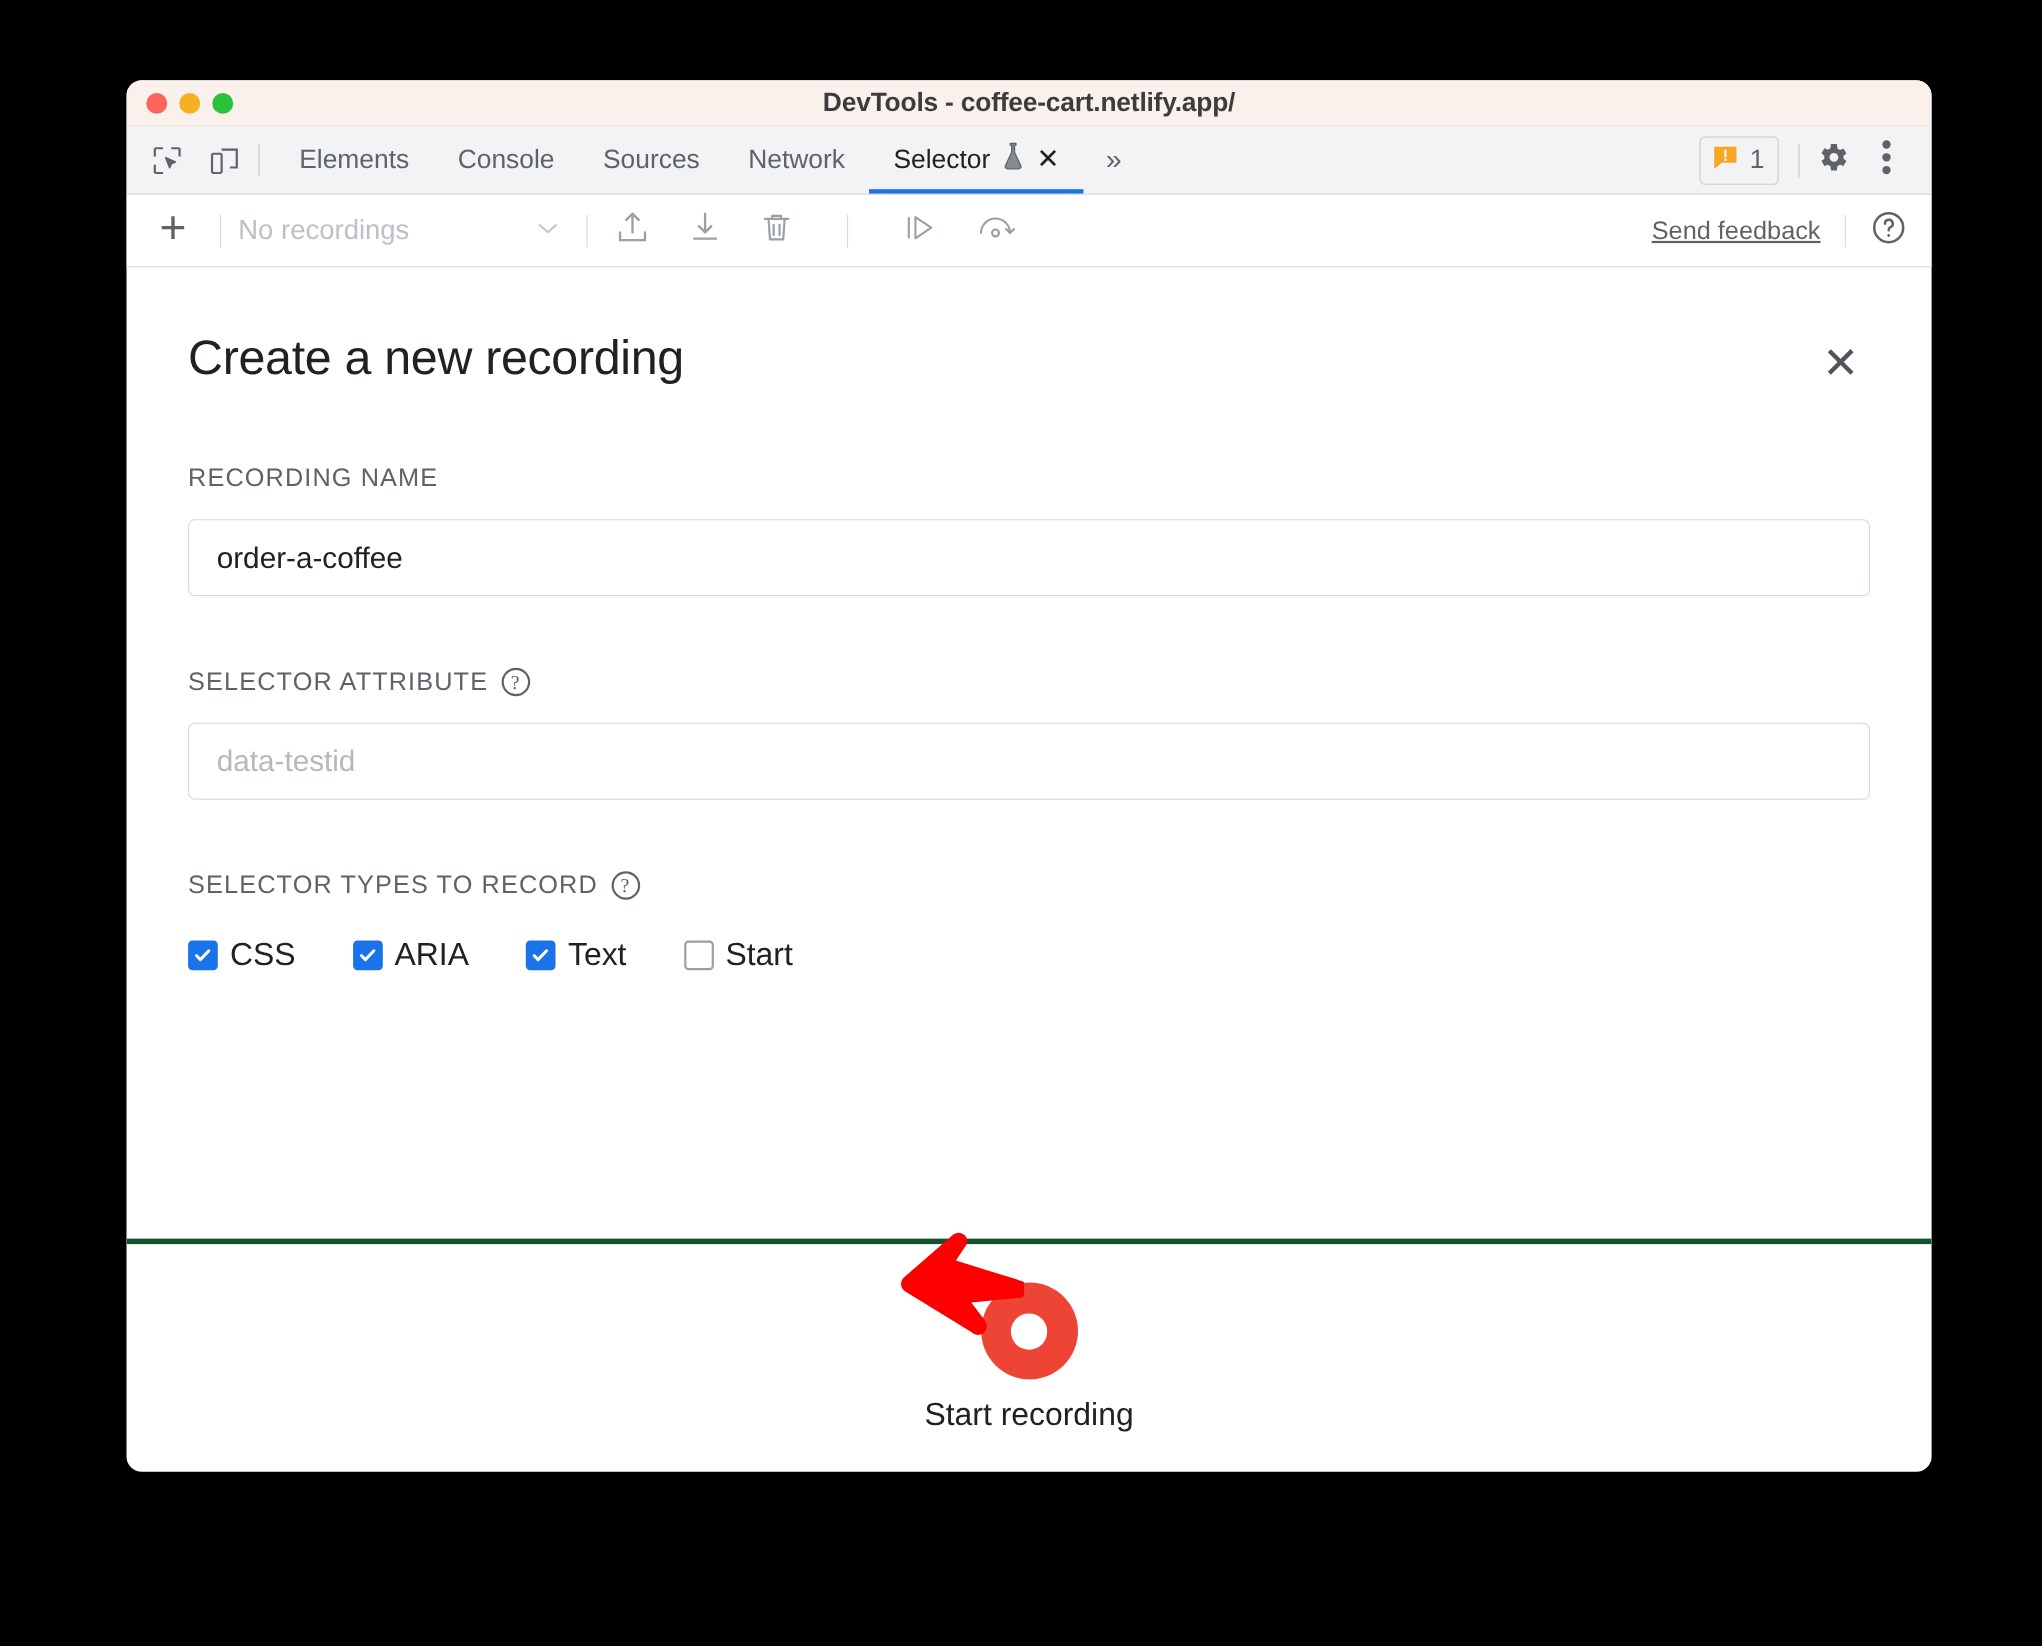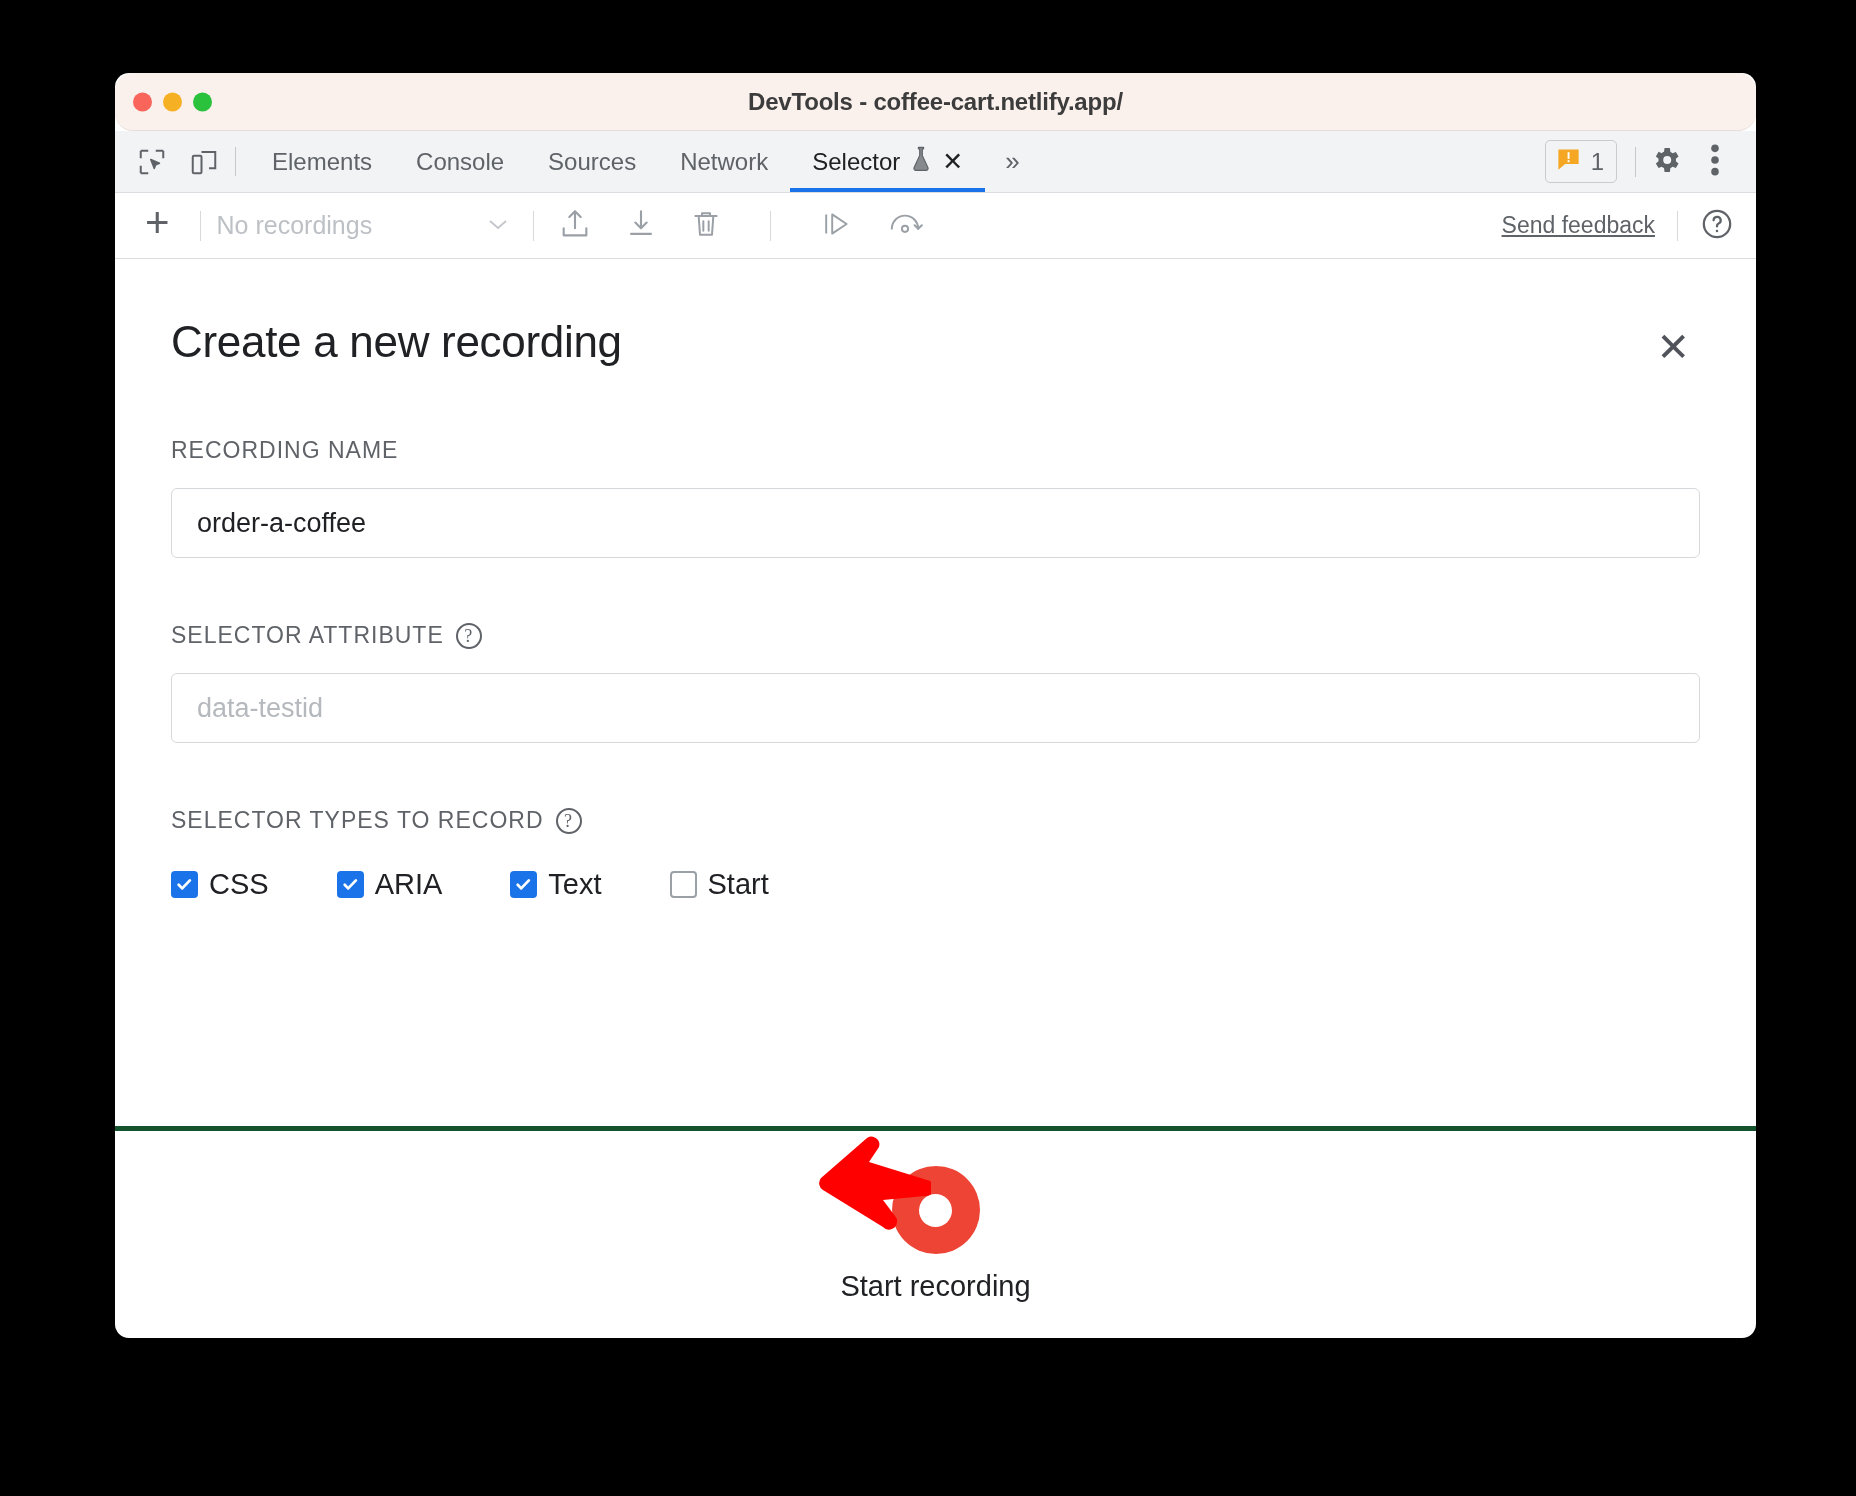--- a/index.html
+++ b/index.html
@@ -17,25 +17,24 @@
     background: #fff;
     border-radius: 14px;
     overflow: hidden;
     display: flex;
     flex-direction: column;
   }
 
   
   .titlebar {
     position: relative;
-    height: 58px;
+    height: 42px;
     background: #faf1ed;
     border-bottom: 1px solid #e6ded9;
     flex: 0 0 auto;
-    border-radius: 18px;
   }
   .traffic {
     position: absolute;
     left: 18px; top: 50%;
     transform: translateY(-50%);
     display: flex;
     gap: 11px;
   }
   .dot { width: 19px; height: 19px; border-radius: 50%; }
   .dot.red    { background: #f9655b; }
@@ -244,21 +243,21 @@
     padding: 0 25px;
     font-size: 27px;
     color: #202124;
     background: #fff;
   }
   .input.placeholder { color: #b5b9bd; }
 
   .checks {
     display: flex;
     align-items: center;
-    gap: 16px;
+    gap: 0;
     margin-top: 34px;
   }
   .check {
     display: flex;
     align-items: center;
     gap: 11px;
     margin-right: 52px;
     font-size: 29px;
     color: #202124;
   }

